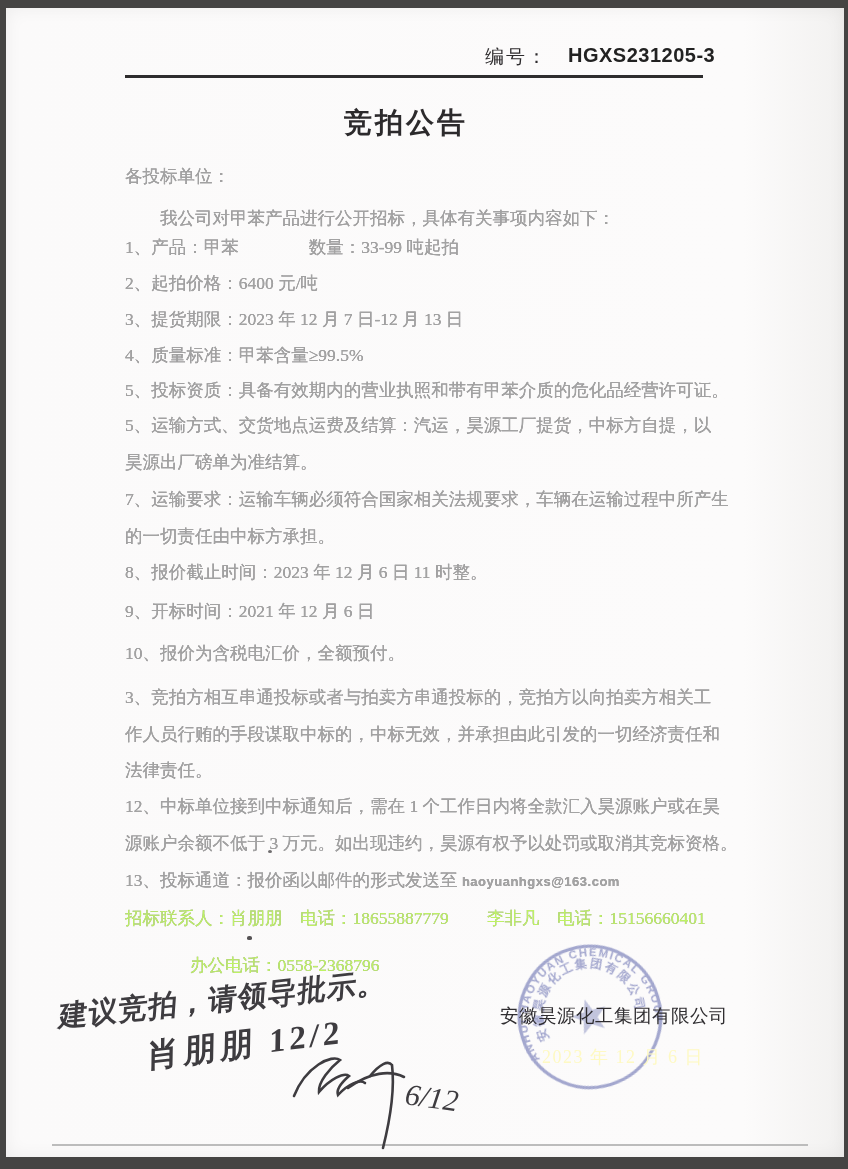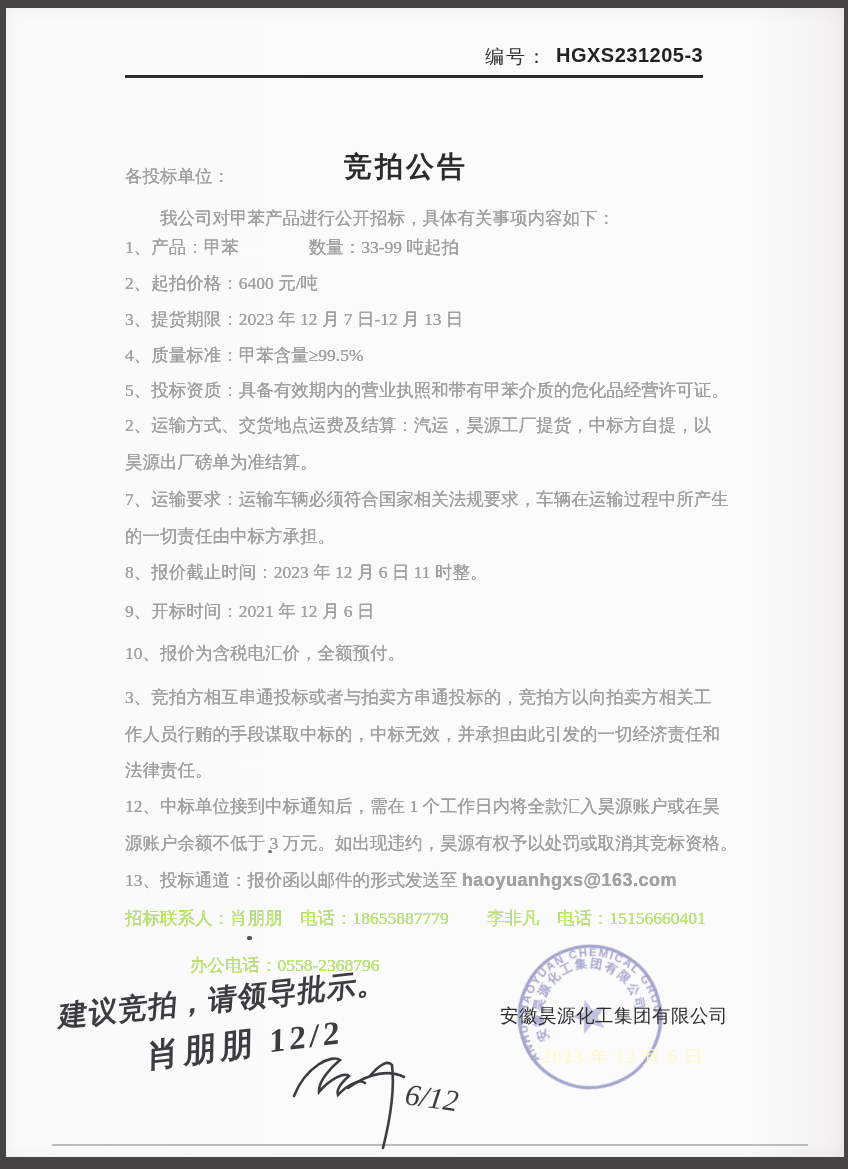--- a/index.html
+++ b/index.html
@@ -13,26 +13,26 @@
     background:linear-gradient(90deg,#fbfafa 0%,#fcfbfb 88%,#f2f1f0 100%);
     box-shadow:inset 0 0 18px rgba(0,0,0,0.06);
   }
   .abs{position:absolute;}
   .doc-number{
     left:485px;top:44px;display:flex;align-items:flex-start;color:#2c2a2c;
   }
   .doc-number .lbl{font-size:19px;letter-spacing:2px;}
   .doc-number .num{
     font-family:"Liberation Sans","DejaVu Sans",sans-serif;
-    font-weight:700;font-size:20px;margin-left:8px;letter-spacing:0.5px;color:#222;
+    font-weight:700;font-size:20px;margin-left:20px;letter-spacing:0.5px;color:#222;
   }
   .rule{left:125px;top:75px;width:578px;height:2.5px;background:#2e2d2e;}
   .title{
     left:0;top:104px;width:812px;text-align:center;
-    font-size:28px;font-weight:700;letter-spacing:3px;color:#2c2a2c;margin-top:44px;
+    font-size:28px;font-weight:700;letter-spacing:3px;color:#2c2a2c;
   }
   .para{
     left:125px;width:670px;font-size:17.5px;line-height:36.5px;
     color:#a3a3a3;white-space:pre-line;
     text-shadow:0 0 0.5px rgba(52,49,54,0.6);
   }
   .contact{font-size:17.5px;color:#bef264;text-shadow:0 0 0.5px rgba(52,49,54,0.6);}
   .company{left:500px;top:1003px;font-size:18.5px;letter-spacing:0.5px;color:#2f2d30;z-index:3;}
   .issue-date{left:542px;top:1045px;font-size:18px;letter-spacing:1.5px;color:#fef9c3;z-index:3;}
   .seal{
@@ -68,34 +68,34 @@
 <div class="abs title">竞拍公告</div>
 
 <div class="abs para" style="top:158px">各投标单位：</div>
 <div class="abs para" style="top:200px">　　我公司对甲苯产品进行公开招标，具体有关事项内容如下：</div>
 
 <div class="abs para" style="top:229px">1、产品：甲苯　　　　数量：33-99 吨起拍</div>
 <div class="abs para" style="top:265px">2、起拍价格：6400 元/吨</div>
 <div class="abs para" style="top:301px">3、提货期限：2023 年 12 月 7 日-12 月 13 日</div>
 <div class="abs para" style="top:337px">4、质量标准：甲苯含量≥99.5%</div>
 <div class="abs para" style="top:372px">5、投标资质：具备有效期内的营业执照和带有甲苯介质的危化品经营许可证。</div>
-<div class="abs para" style="top:407px">2、运输方式、交货地点运费及结算：汽运，昊源工厂提货，中标方自提，以
+<div class="abs para" style="top:407px">5、运输方式、交货地点运费及结算：汽运，昊源工厂提货，中标方自提，以
 昊源出厂磅单为准结算。</div>
 <div class="abs para" style="top:481px">7、运输要求：运输车辆必须符合国家相关法规要求，车辆在运输过程中所产生
 的一切责任由中标方承担。</div>
 <div class="abs para" style="top:554px">8、报价截止时间：2023 年 12 月 6 日 11 时整。</div>
 <div class="abs para" style="top:593px">9、开标时间：2021 年 12 月 6 日</div>
 <div class="abs para" style="top:635px">10、报价为含税电汇价，全额预付。</div>
 <div class="abs para" style="top:679px">3、竞拍方相互串通投标或者与拍卖方串通投标的，竞拍方以向拍卖方相关工
 作人员行贿的手段谋取中标的，中标无效，并承担由此引发的一切经济责任和
 法律责任。</div>
 <div class="abs para" style="top:788px">12、中标单位接到中标通知后，需在 1 个工作日内将全款汇入昊源账户或在昊
 源账户余额不低于 3 万元。如出现违约，昊源有权予以处罚或取消其竞标资格。</div>
 
-<div class="abs para" style="top:862px"><span>13、投标通道：报价函以邮件的形式发送至 </span><span style="font-family:'Liberation Sans','DejaVu Sans',sans-serif;font-weight:700;font-size:18px;letter-spacing:0.5px;">haoyuanhgxs@163.com</span></div>
+<div class="abs para" style="top:862px"><span>13、投标通道：报价函以邮件的形式发送至 </span><span style="font-family:'Liberation Sans','DejaVu Sans',sans-serif;font-weight:700;font-size:13px;letter-spacing:0.5px;">haoyuanhgxs@163.com</span></div>
 
 <div class="abs contact" style="left:125px;top:906px">招标联系人：肖朋朋　电话：18655887779</div>
 <div class="abs contact" style="left:487px;top:906px">李非凡　电话：15156660401</div>
 <div class="abs contact" style="left:190px;top:953px">办公电话：0558-2368796</div>
 
 <div class="abs company">安徽昊源化工集团有限公司</div>
 <div class="abs issue-date">2023 年 12 月 6 日</div>
 
 <svg class="abs seal" viewBox="0 0 200 200">
   <defs>

